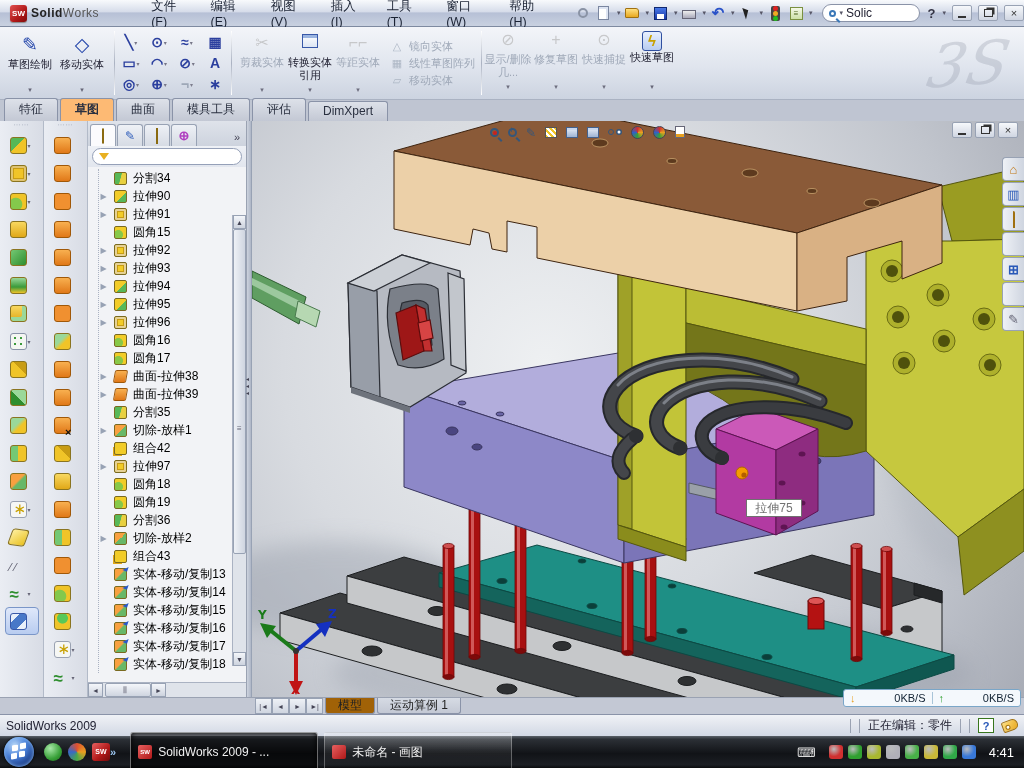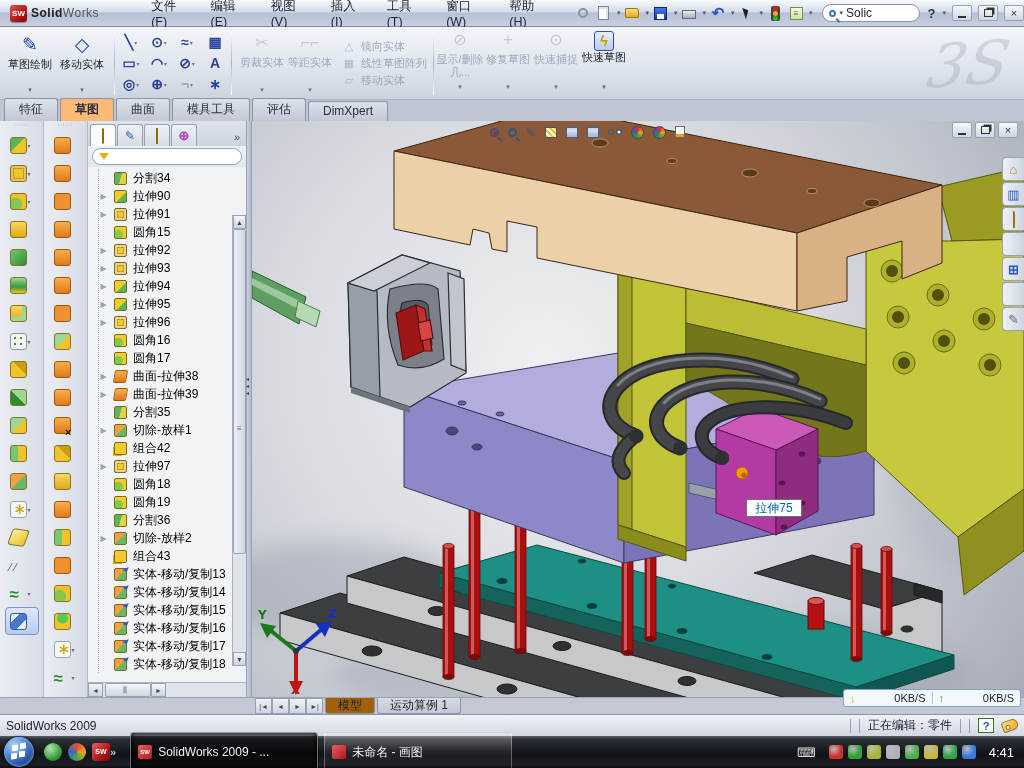--- a/index.html
+++ b/index.html
@@ -167,21 +167,21 @@
   #vpwin { position:absolute; right:6px; top:1px; display:flex; gap:3px; }
   #taskpane { position:absolute; right:0; top:36px; display:flex; flex-direction:column; gap:1px; }
   .tpbtn { width:22px; height:24px; background:linear-gradient(90deg,#eef1f6,#cfd5e0); border:1px solid #98a2b4; border-right:none; border-radius:4px 0 0 4px; display:flex; align-items:center; justify-content:center; font-size:13px; }
   .tp-home::before { content:"⌂"; color:#c07818; font-weight:bold; }
   .tp-lib::before { content:"▥"; color:#2858b8; }
   .tp-folder::before { content:""; width:13px; height:9px; background:linear-gradient(#ffe080,#e8a820); border:1px solid #a07010; border-radius:1px 3px 1px 1px; }
   .tp-sw::before { content:""; width:12px; height:12px; background:linear-gradient(135deg,#e05050,#a01414); border-radius:2px; }
   .tp-pal::before { content:"⊞"; color:#2858b8; font-weight:bold; }
   .tp-ball::before { content:""; width:13px; height:13px; border-radius:50%; background:conic-gradient(#d03030,#e8a020,#38a038,#3060c8,#d03030); }
   .tp-doc::before { content:"✎"; color:#667; }
-  #vp-tooltip { position:absolute; left:494px; top:378px; width:56px; height:18px; background:#fff; border:1px solid #707070; font-size:12px; color:#0369a1; text-align:center; line-height:16px; z-index:5; }
+  #vp-tooltip { position:absolute; left:494px; top:378px; width:56px; height:18px; background:#fff; border:1px solid #707070; font-size:12px; color:#737373; text-align:center; line-height:16px; z-index:5; }
 
   
   #bottomtabs { position:absolute; left:0; top:697px; width:1024px; height:17px; background:#c3c8d4; display:flex; align-items:stretch; padding-left:255px; border-top:1px solid #9aa2b2; }
   .navbtn { width:17px; background:linear-gradient(#eef1f6,#cfd5e0); border:1px solid #98a2b4; font-size:7px; color:#445; display:flex; align-items:center; justify-content:center; }
   .mtab { padding:0 12px; font-size:12px; color:#222; background:linear-gradient(#d6dbe4,#c3c8d4); border:1px solid #8a93a8; border-top:none; display:flex; align-items:center; margin-left:2px; border-radius:0 0 3px 3px; }
   .mtab.active { background:#a16207; }
 
   
   #statusbar { position:absolute; left:0; top:714px; width:1024px; height:22px; background:linear-gradient(#f0f2f6,#d2d8e4); border-top:1px solid #8a93a8; display:flex; align-items:center; font-size:12px; color:#223; padding:0 6px; }
   #status-right { margin-left:auto; display:flex; align-items:center; gap:8px; }
@@ -345,20 +345,25 @@
         </span>
         <span class="egcell">
           <span class="g">∗</span>
         </span>
       </div>
     <div class="rsep"></div>
     <div class="rgroup">
         <div class="midbtn disabled has-dropdown">
     <span class="micon"><span>✂</span></span>
     <span>剪裁实体</span>
+    <span class="ddv">▾</span>
+  </div>
+        <div class="midbtn has-dropdown">
+    <span class="micon"><span class="ri-convert"></span></span>
+    <span>转换实体引用</span>
     <span class="ddv">▾</span>
   </div>
         <div class="midbtn disabled">
     <span class="micon"><span>⌐⌐</span></span>
     <span>等距实体</span>
     <span class="ddv">▾</span>
   </div>
       </div>
     <div id="stackgroup">
         <div class="stackrow disabled">

